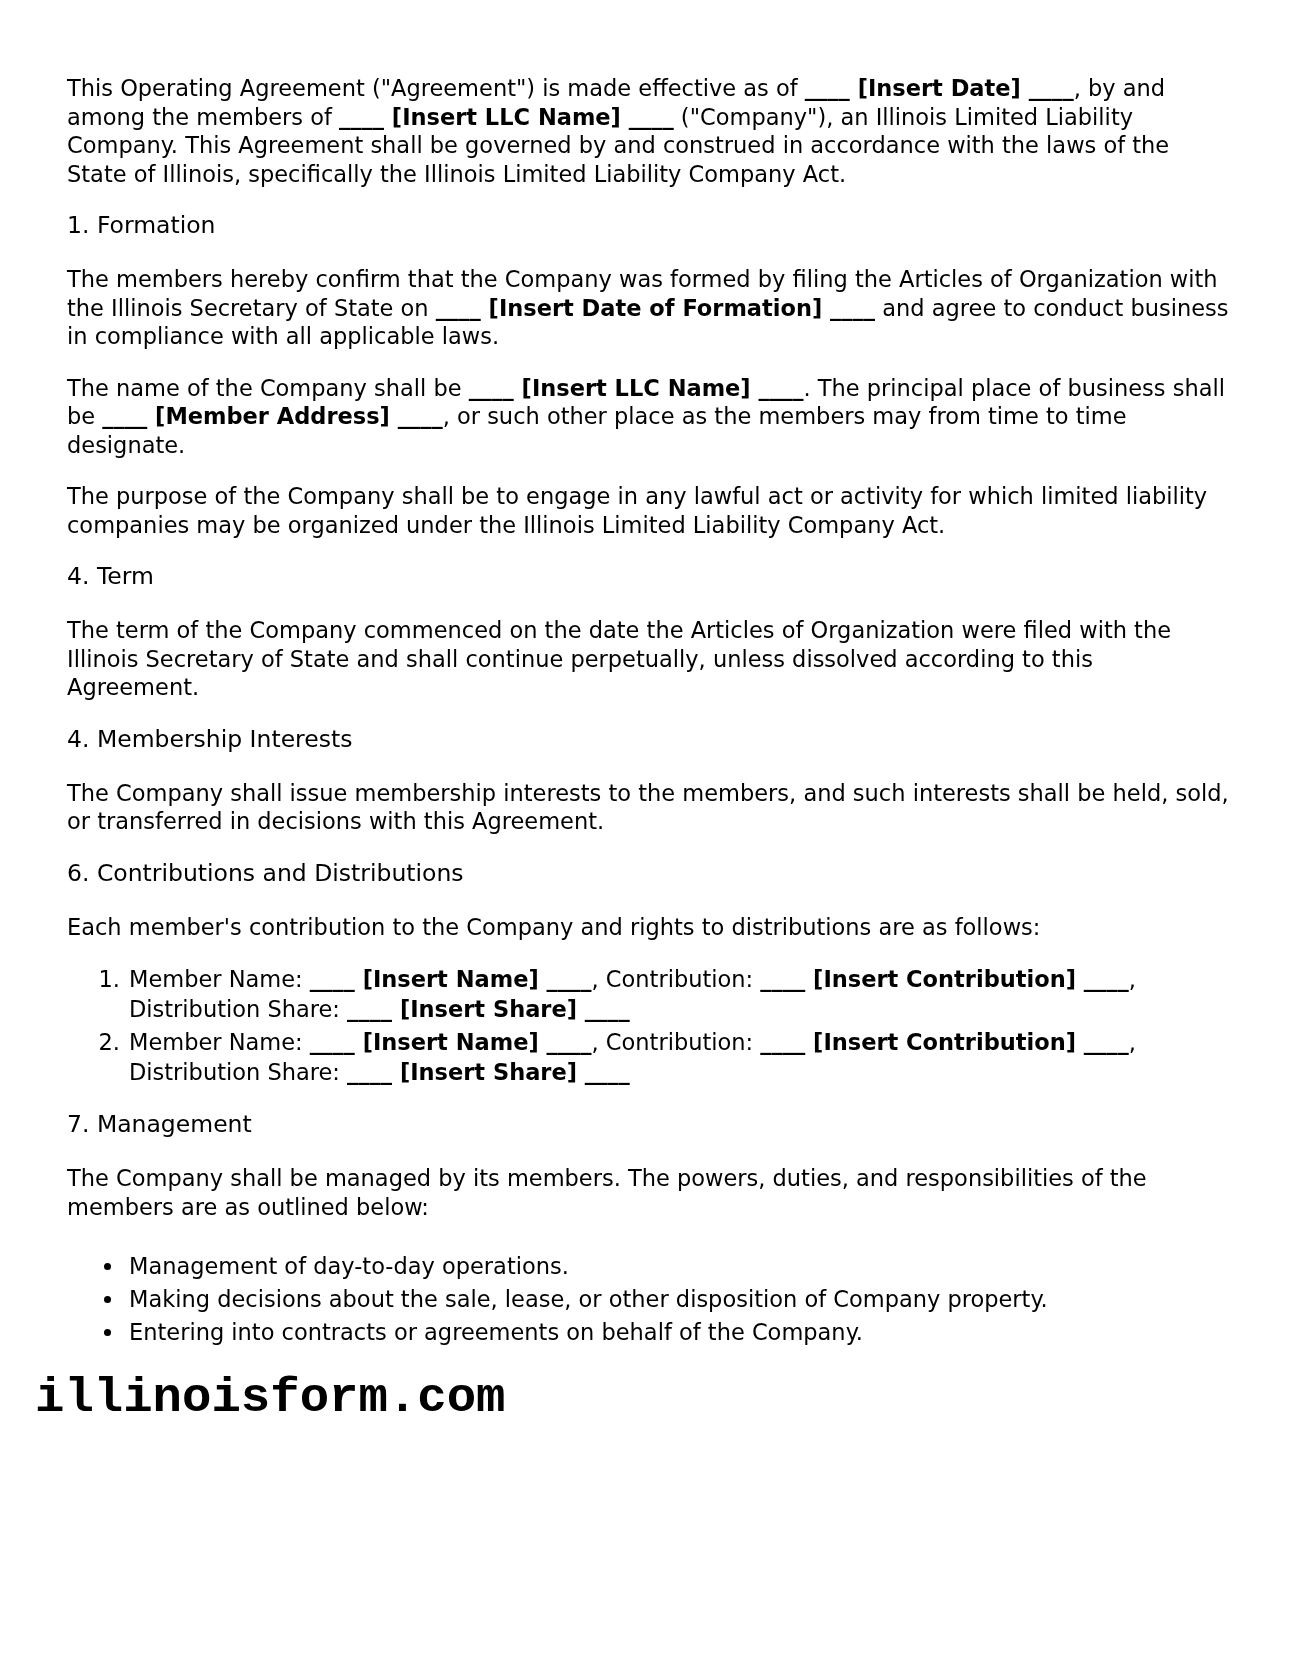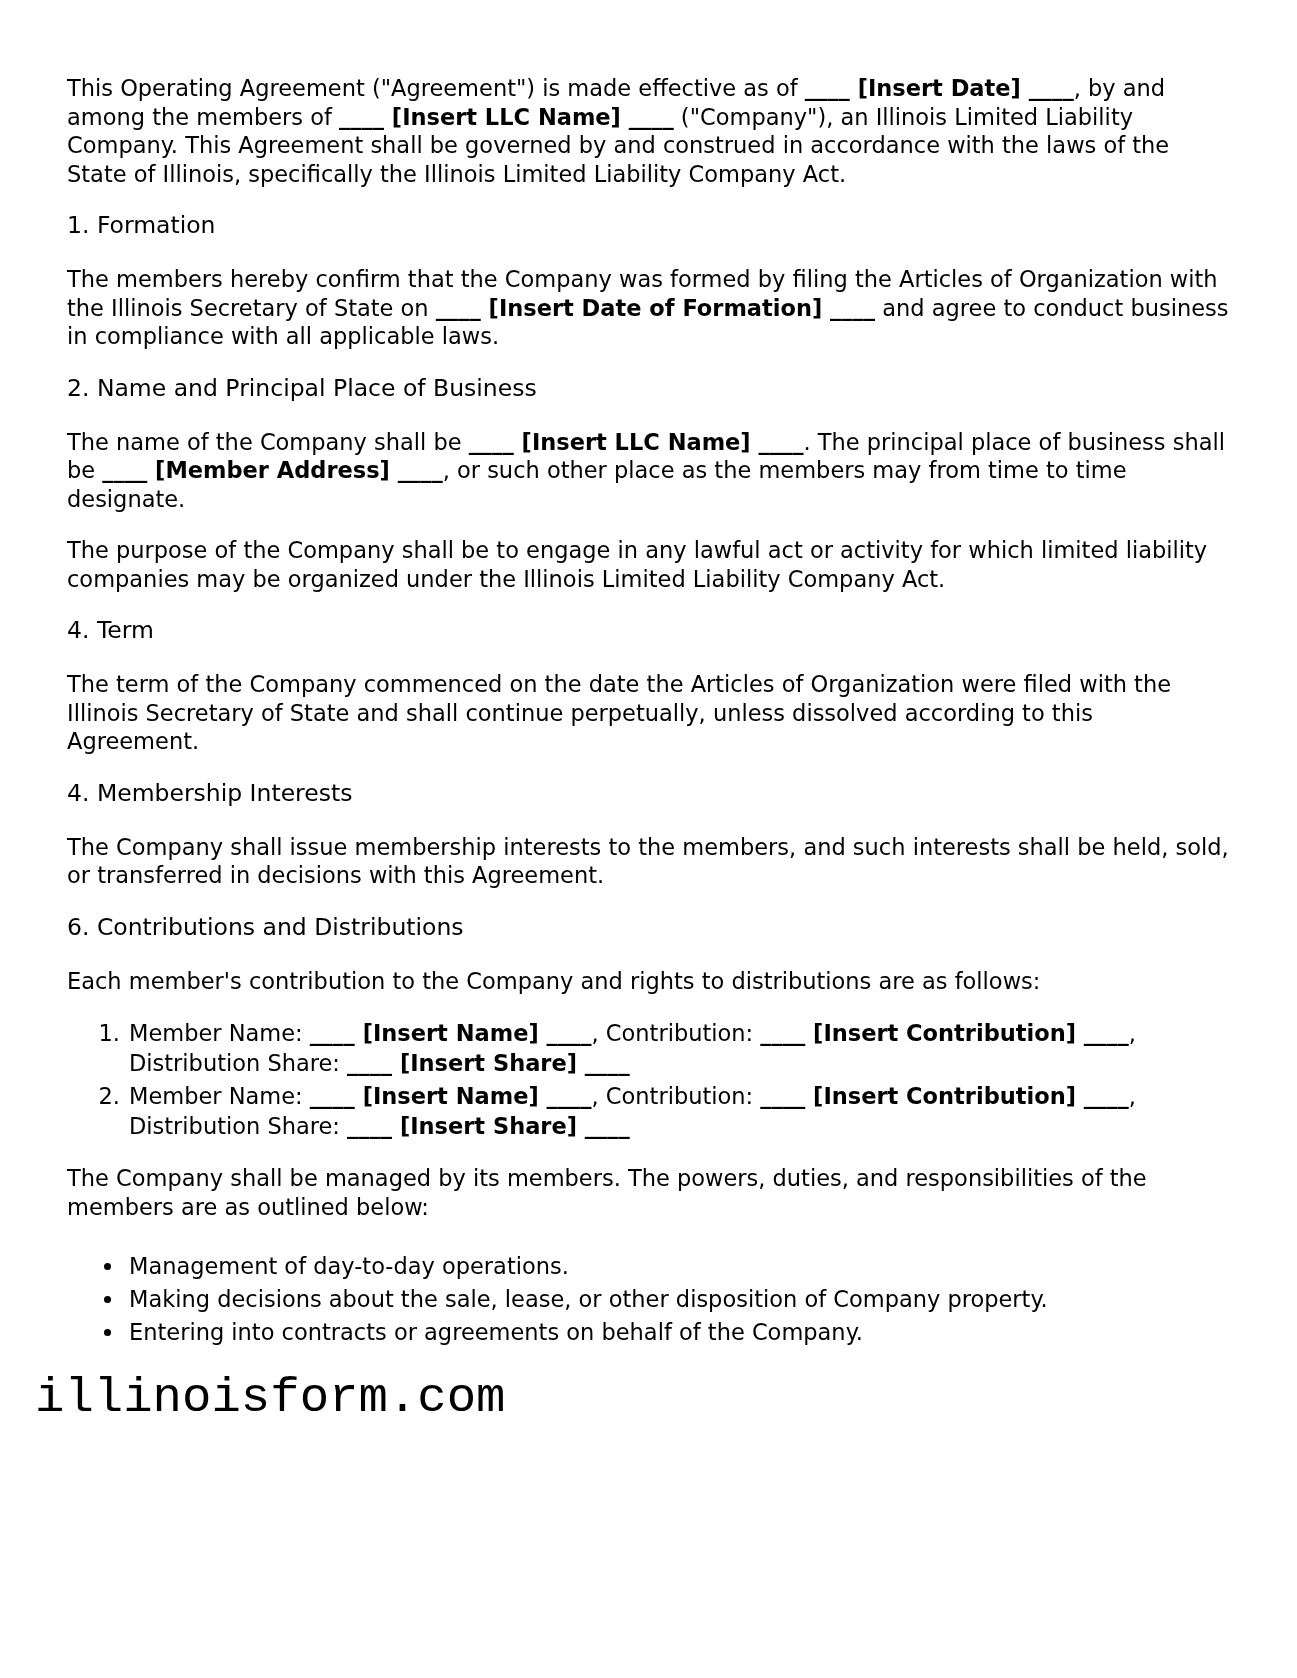--- a/index.html
+++ b/index.html
@@ -50,54 +50,54 @@
     list-style: disc outside;
   }
   ul.duties li {
     margin: 0 0 3px 0;
     padding-left: 4px;
   }
   .watermark {
     font-family: "Liberation Mono", "DejaVu Sans Mono", monospace;
     font-size: 49px;
     line-height: 56px;
-    font-weight: normal;
+    font-weight: bold;
     color: #000000;
     margin: 22px 0 0 -32px;
     white-space: nowrap;
   }
 </style>
 </head>
 <body>
 
 <div class="page">
 
   <p class="para"><span>This Operating Agreement ("Agreement") is made effective as of </span><strong>____ [Insert Date] ____</strong><span>, by and among the members of </span><strong>____ [Insert LLC Name] ____</strong><span> ("Company"), an Illinois Limited Liability Company. This Agreement shall be governed by and construed in accordance with the laws of the State of Illinois, specifically the Illinois Limited Liability Company Act.</span></p>
 
   <h2 class="heading">1. Formation</h2>
   <p class="para"><span>The members hereby confirm that the Company was formed by filing the Articles of Organization with the Illinois Secretary of State on </span><strong>____ [Insert Date of Formation] ____</strong><span> and agree to conduct business in compliance with all applicable laws.</span></p>
 
-  <h2 class="heading">2. Name and Principal Place of Business</h2>
   <p class="para"><span>The name of the Company shall be </span><strong>____ [Insert LLC Name] ____</strong><span>. The principal place of business shall be </span><strong>____ [Member Address] ____</strong><span>, or such other place as the members may from time to time designate.</span></p>
 
   <p class="para"><span>The purpose of the Company shall be to engage in any lawful act or activity for which limited liability companies may be organized under the Illinois Limited Liability Company Act.</span></p>
 
   <h2 class="heading">4. Term</h2>
   <p class="para"><span>The term of the Company commenced on the date the Articles of Organization were filed with the Illinois Secretary of State and shall continue perpetually, unless dissolved according to this Agreement.</span></p>
 
   <h2 class="heading">4. Membership Interests</h2>
   <p class="para"><span>The Company shall issue membership interests to the members, and such interests shall be held, sold, or transferred in decisions with this Agreement.</span></p>
 
   <h2 class="heading">6. Contributions and Distributions</h2>
   <p class="para"><span>Each member's contribution to the Company and rights to distributions are as follows:</span></p>
   <ol class="members">
     <li><span>Member Name: </span><strong>____ [Insert Name] ____</strong><span>, Contribution: </span><strong>____ [Insert Contribution] ____</strong><span>, Distribution Share: </span><strong>____ [Insert Share] ____</strong></li>
     <li><span>Member Name: </span><strong>____ [Insert Name] ____</strong><span>, Contribution: </span><strong>____ [Insert Contribution] ____</strong><span>, Distribution Share: </span><strong>____ [Insert Share] ____</strong></li>
   </ol>
 
+  <h2 class="heading">7. Management</h2>
   <p class="para"><span>The Company shall be managed by its members. The powers, duties, and responsibilities of the members are as outlined below:</span></p>
   <ul class="duties">
     <li>Management of day-to-day operations.</li>
     <li>Making decisions about the sale, lease, or other disposition of Company property.</li>
     <li>Entering into contracts or agreements on behalf of the Company.</li>
   </ul>
 
   <div class="watermark">illinoisform.com</div>
 
 </div>

